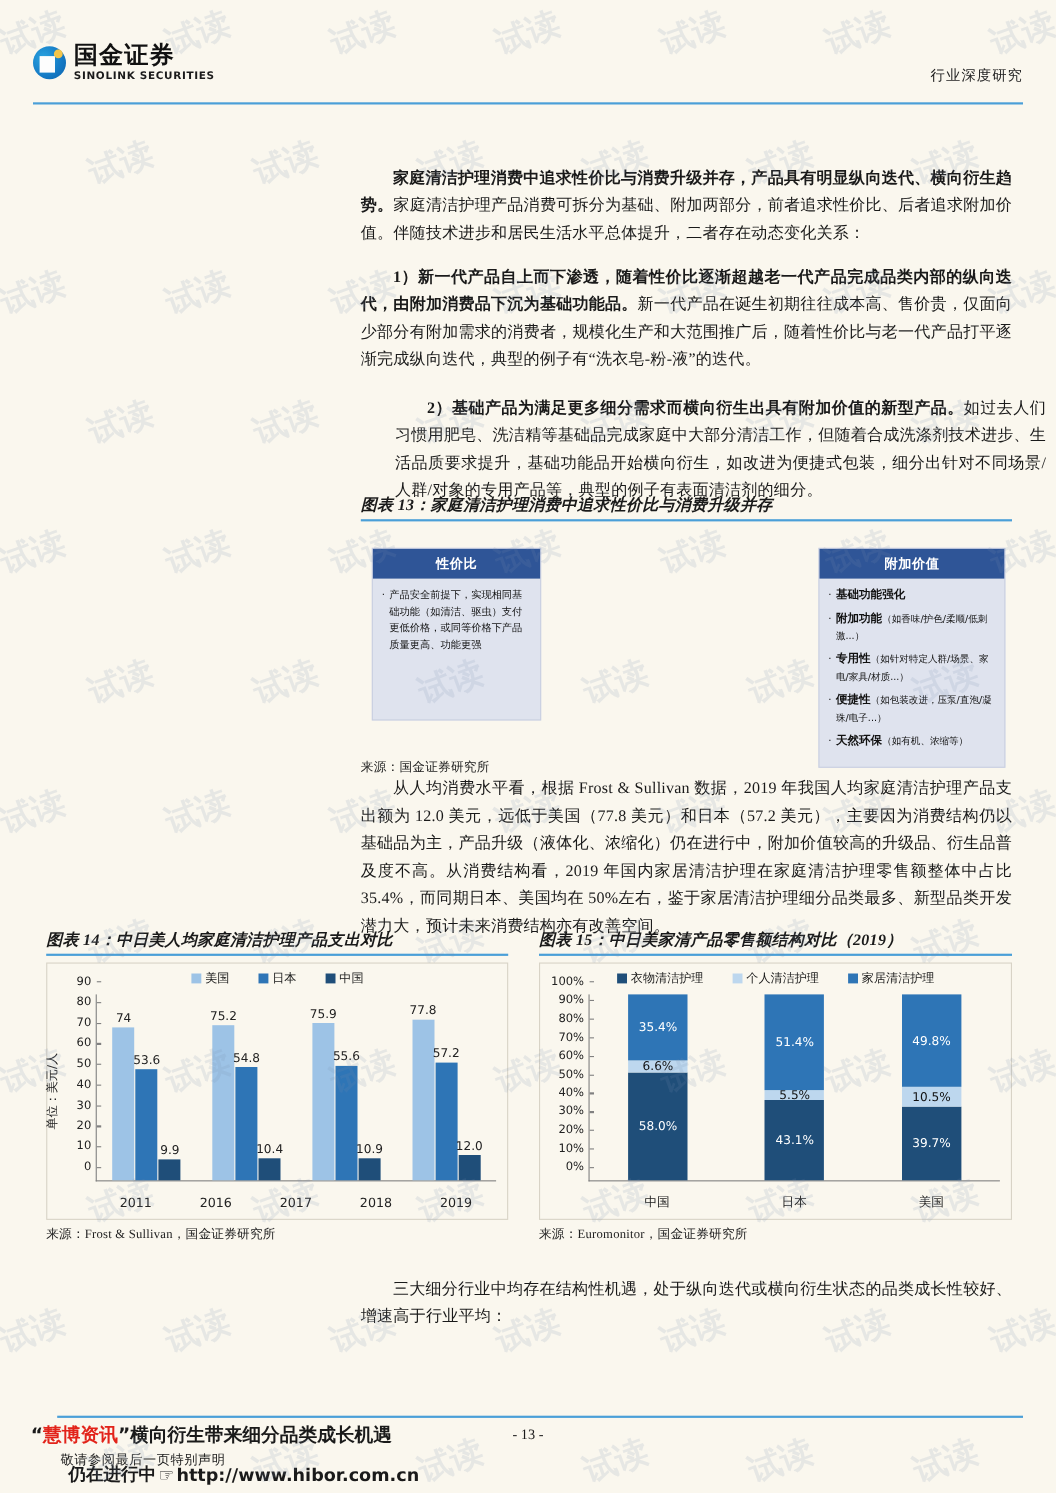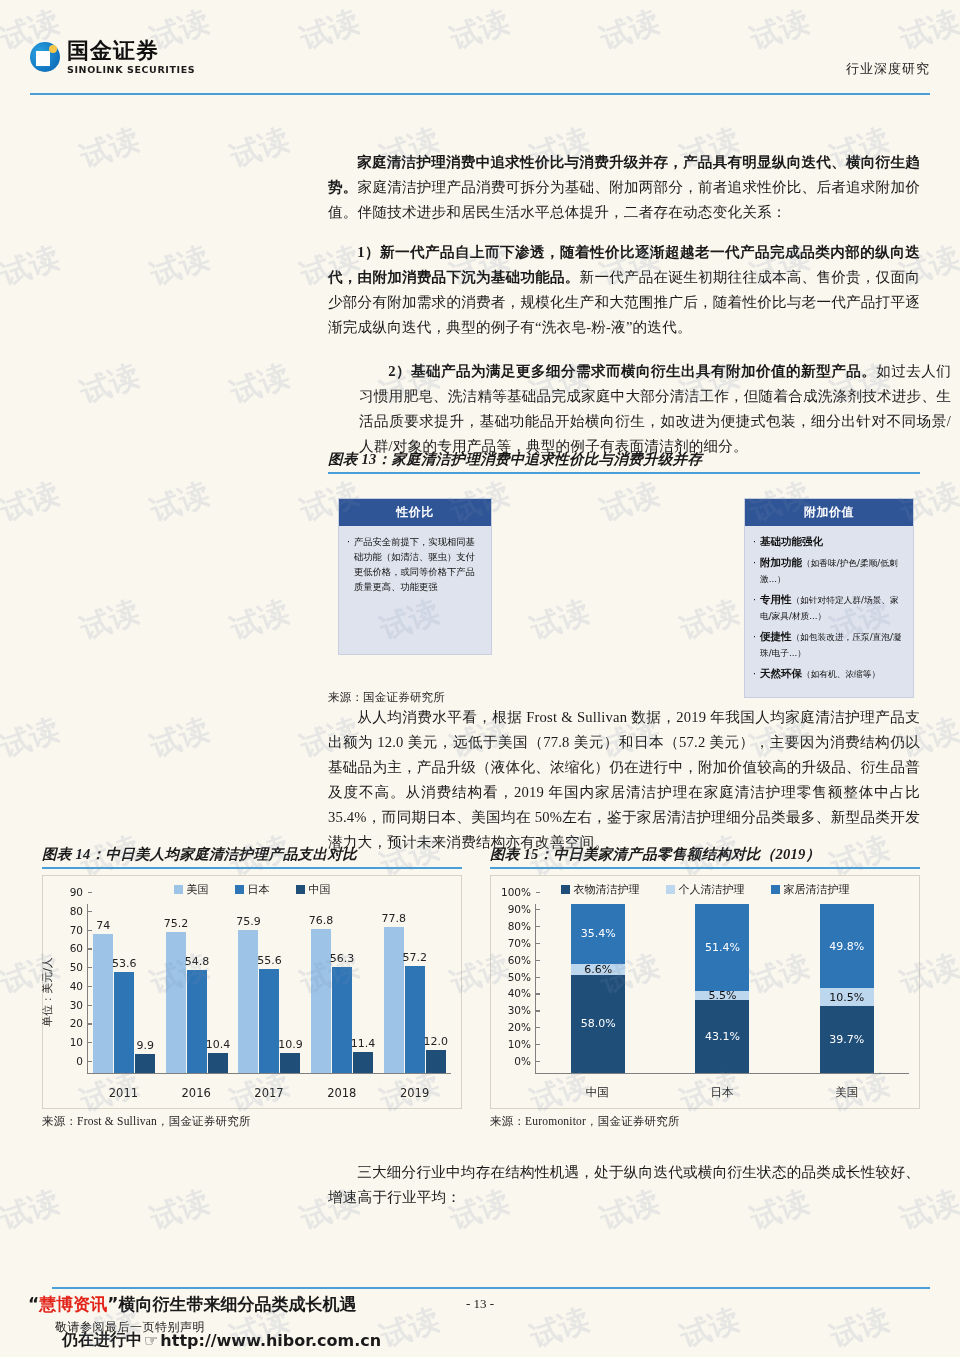--- a/index.html
+++ b/index.html
@@ -248,31 +248,20 @@
             </div>
             <div class="grp">
               <div class="bar" style="height: 84.3333%; background: rgb(157, 195, 230);">
                 <span class="vl">75.9</span>
               </div>
               <div class="bar" style="height: 61.7778%; background: rgb(46, 117, 182);">
                 <span class="vl">55.6</span>
               </div>
               <div class="bar" style="height: 12.1111%; background: rgb(31, 78, 121);">
                 <span class="vl">10.9</span>
-              </div>
-            </div>
-            <div class="grp">
-              <div class="bar" style="height: 85.3333%; background: rgb(157, 195, 230);">
-                <span class="vl">76.8</span>
-              </div>
-              <div class="bar" style="height: 62.5556%; background: rgb(46, 117, 182);">
-                <span class="vl">56.3</span>
-              </div>
-              <div class="bar" style="height: 12.6667%; background: rgb(31, 78, 121);">
-                <span class="vl">11.4</span>
               </div>
             </div>
             <div class="grp">
               <div class="bar" style="height: 86.4444%; background: rgb(157, 195, 230);">
                 <span class="vl">77.8</span>
               </div>
               <div class="bar" style="height: 63.5556%; background: rgb(46, 117, 182);">
                 <span class="vl">57.2</span>
               </div>
               <div class="bar" style="height: 13.3333%; background: rgb(31, 78, 121);">

